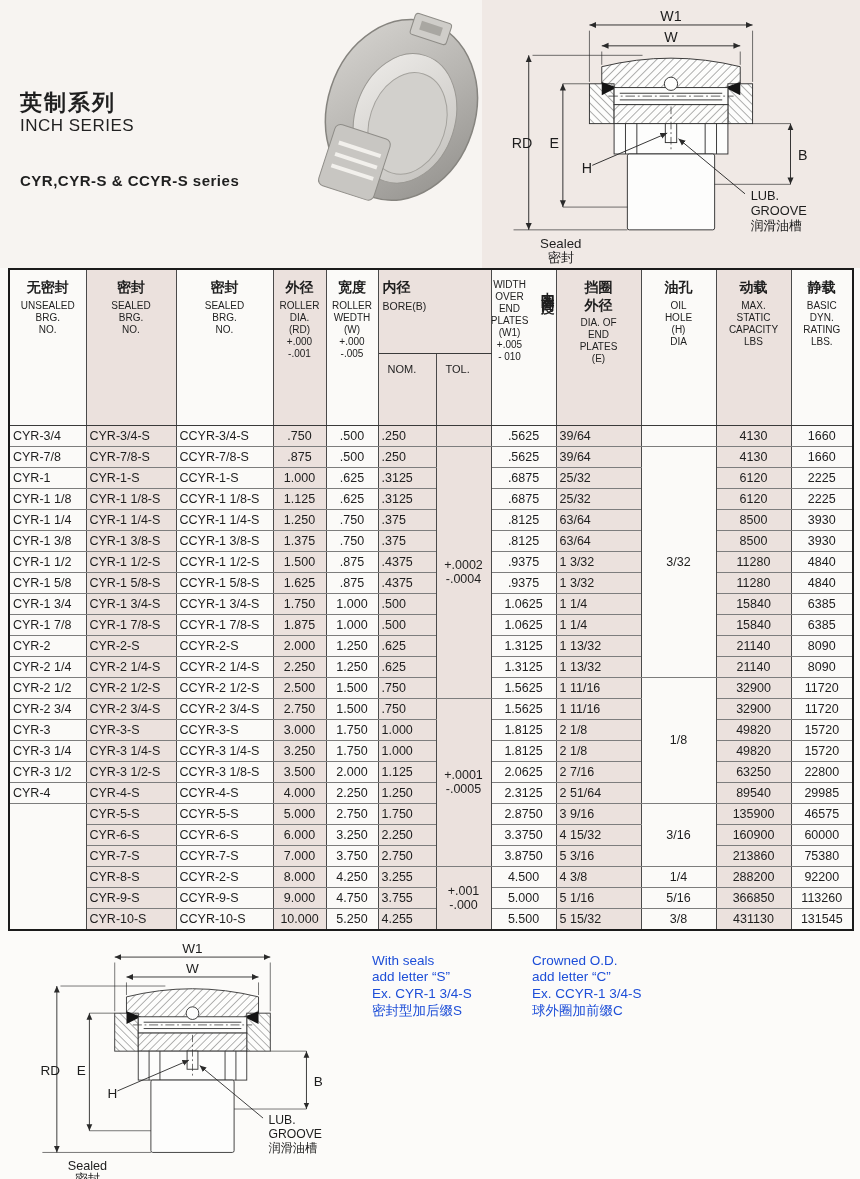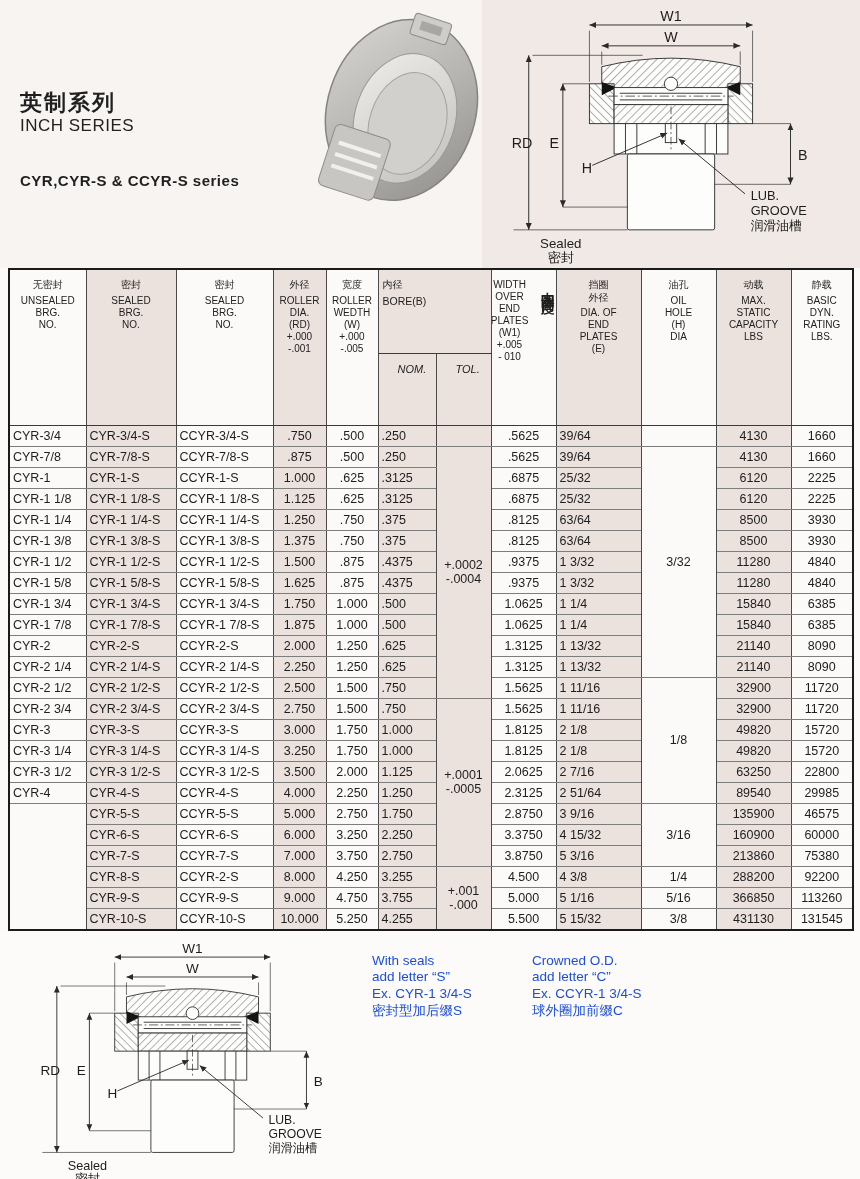--- a/index.html
+++ b/index.html
@@ -14,27 +14,27 @@
   .photo{position:absolute;left:288px;top:4px;width:205px;height:228px;}
   .diagram-top{position:absolute;left:494px;top:6px;width:354px;height:258px;}
   .diagram-top svg,.diagram-bottom svg{width:100%;height:100%;}
 
   
   .table-wrap{position:relative;background:#fbfaf8;}
   table.spec{border-collapse:collapse;table-layout:fixed;width:844px;margin-left:8px;background:#fbfaf8;border:2px solid #1b1b1b;}
   table.spec th,table.spec td{border-left:1px solid #4a4a4a;border-right:1px solid #4a4a4a;border-top:1px solid #7d7d7d;border-bottom:1px solid #7d7d7d;overflow:hidden;}
   table.spec thead th{border-bottom:1px solid #3a3a3a;background:#fbfaf8;font-weight:normal;vertical-align:top;padding-top:9px;color:#1e1e1e;}
   .pink{background:#ebe1dd !important;}
-  .cn{display:block;font-size:10px;font-weight:normal;line-height:1.25;}
+  .cn{display:block;font-size:14px;font-weight:bold;line-height:1.25;}
   .en{display:block;font-size:10px;line-height:1.2;margin-top:3px;color:#222;}
   .pre{white-space:pre-line;}
   th.bore-h{text-align:left;padding-left:4px;}
   th.bore-h .cn{text-align:left;}
   th.bore-h .en{text-align:left;font-size:10.5px;}
-  th.sub-h{height:62px;vertical-align:middle;text-align:left;padding:0 0 0 19px;font-size:11px;color:#1e1e1e;font-style:italic;}
+  th.sub-h{height:62px;vertical-align:middle;text-align:left;padding:0 0 0 9px;font-size:11px;color:#1e1e1e;}
   .w1wrap{display:flex;justify-content:center;align-items:flex-start;gap:10px;}
   .vtext{writing-mode:vertical-rl;font-size:13.5px;font-weight:bold;letter-spacing:3px;margin-top:2px;}
   table.spec td{height:20px;font-size:12.5px;color:#1e1e1e;padding:0 3px;background:#fbfaf8;}
   td.c-model{text-align:left;padding-left:7px;}
   td.c-num{text-align:center;}
   td.c-frac{text-align:left;padding-left:13px;}
   td.c-nom{text-align:left;padding-left:10px;}
   td.c-mid{text-align:center;vertical-align:middle;font-size:12.5px;}
 
   
@@ -454,21 +454,21 @@
             <td class="c-num">1.750</td>
             <td class="c-nom pink">1.000</td>
             <td class="c-num">1.8125</td>
             <td class="c-frac pink">2 1/8</td>
             <td class="c-num pink">49820</td>
             <td class="c-num">15720</td>
           </tr>
           <tr>
             <td class="c-model">CYR-3 1/2</td>
             <td class="c-model pink">CYR-3 1/2-S</td>
-            <td class="c-model">CCYR-3 1/2-S</td>
+            <td class="c-model">CCYR-3 1/8-S</td>
             <td class="c-num pink">3.500</td>
             <td class="c-num">2.000</td>
             <td class="c-nom pink">1.125</td>
             <td class="c-num">2.0625</td>
             <td class="c-frac pink">2 7/16</td>
             <td class="c-num pink">63250</td>
             <td class="c-num">22800</td>
           </tr>
           <tr>
             <td class="c-model">CYR-4</td>

